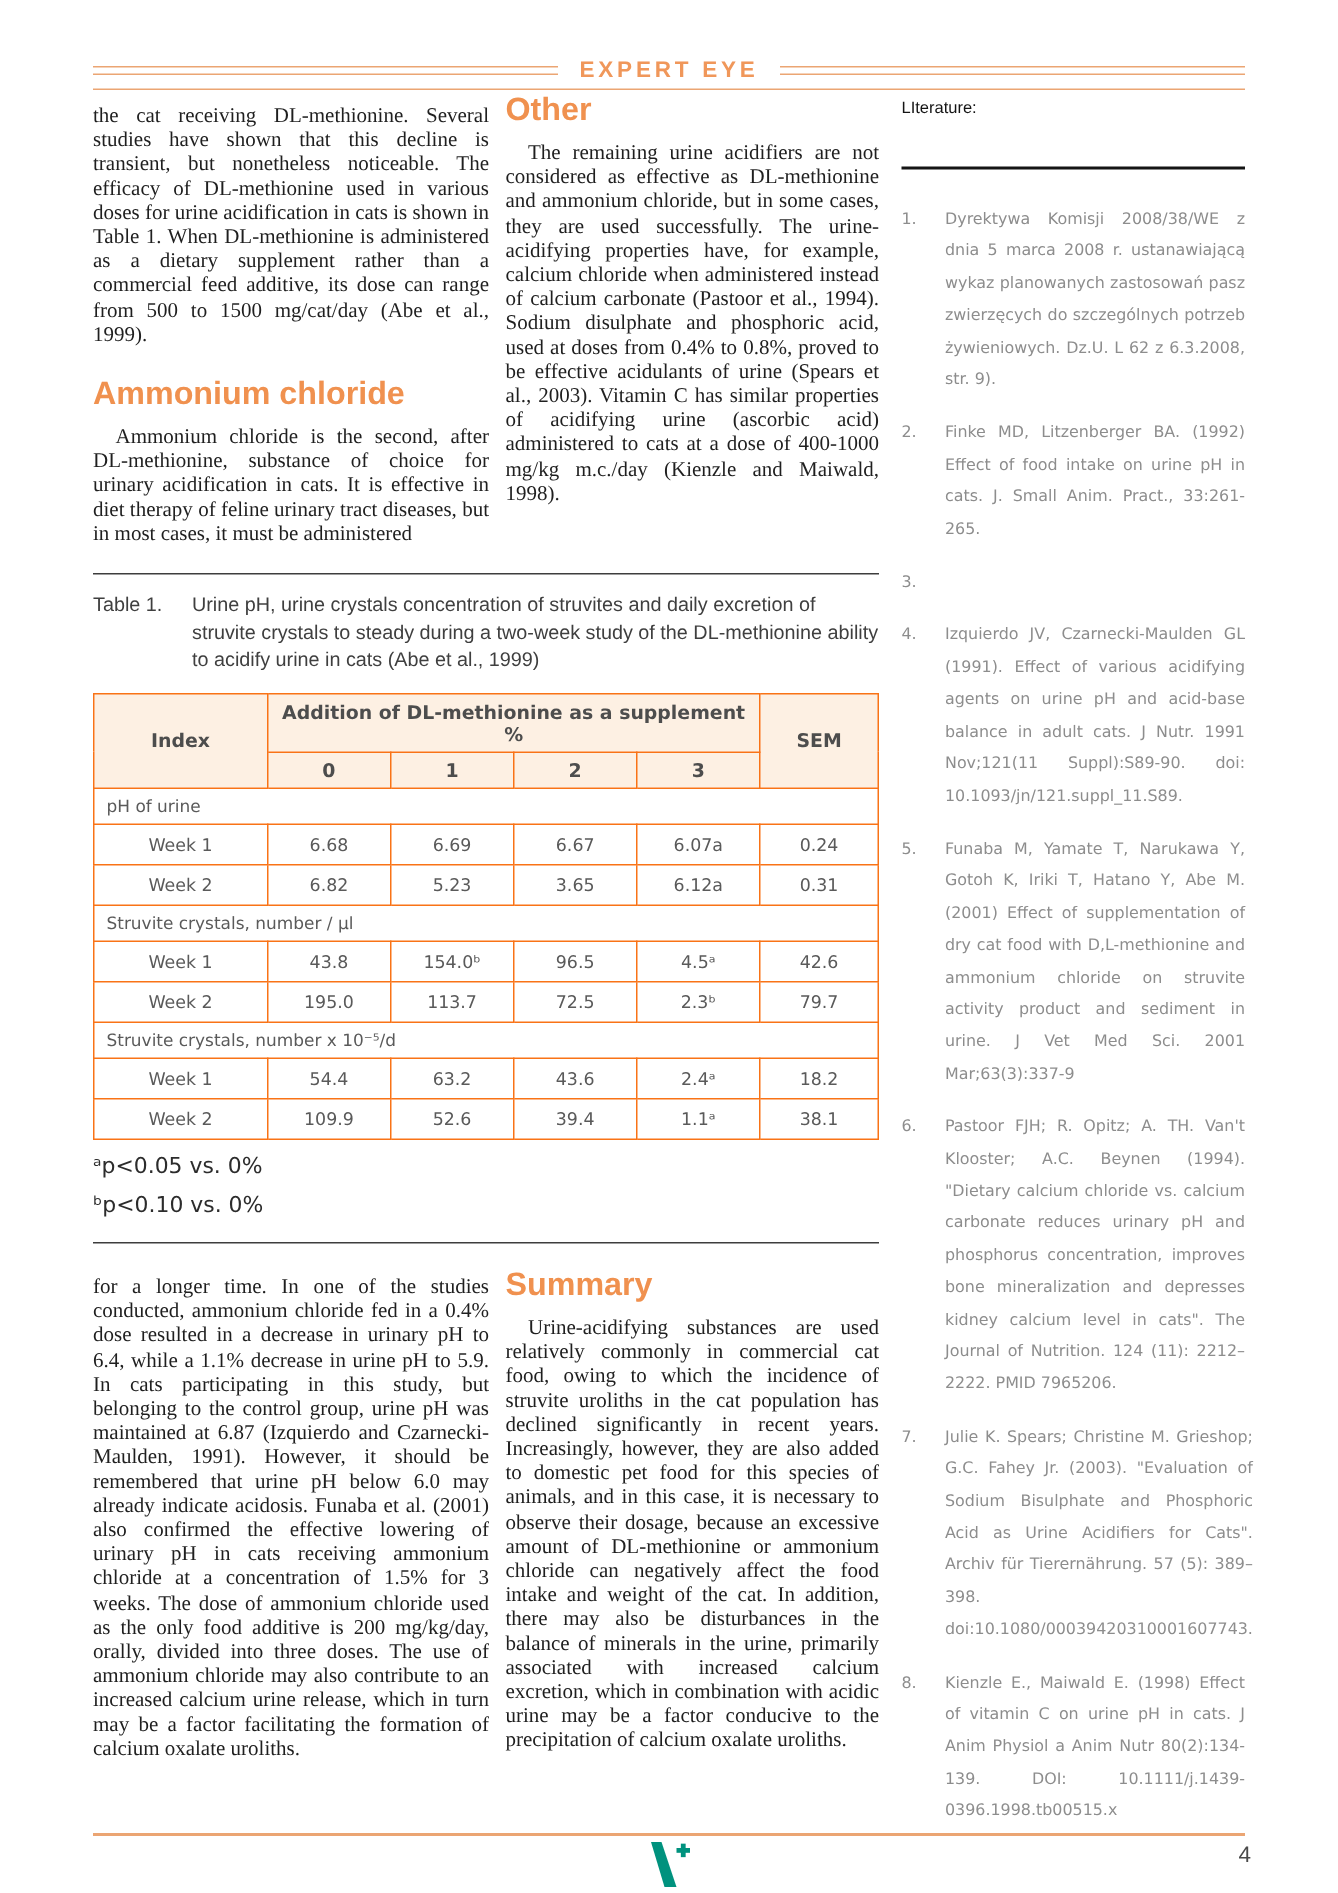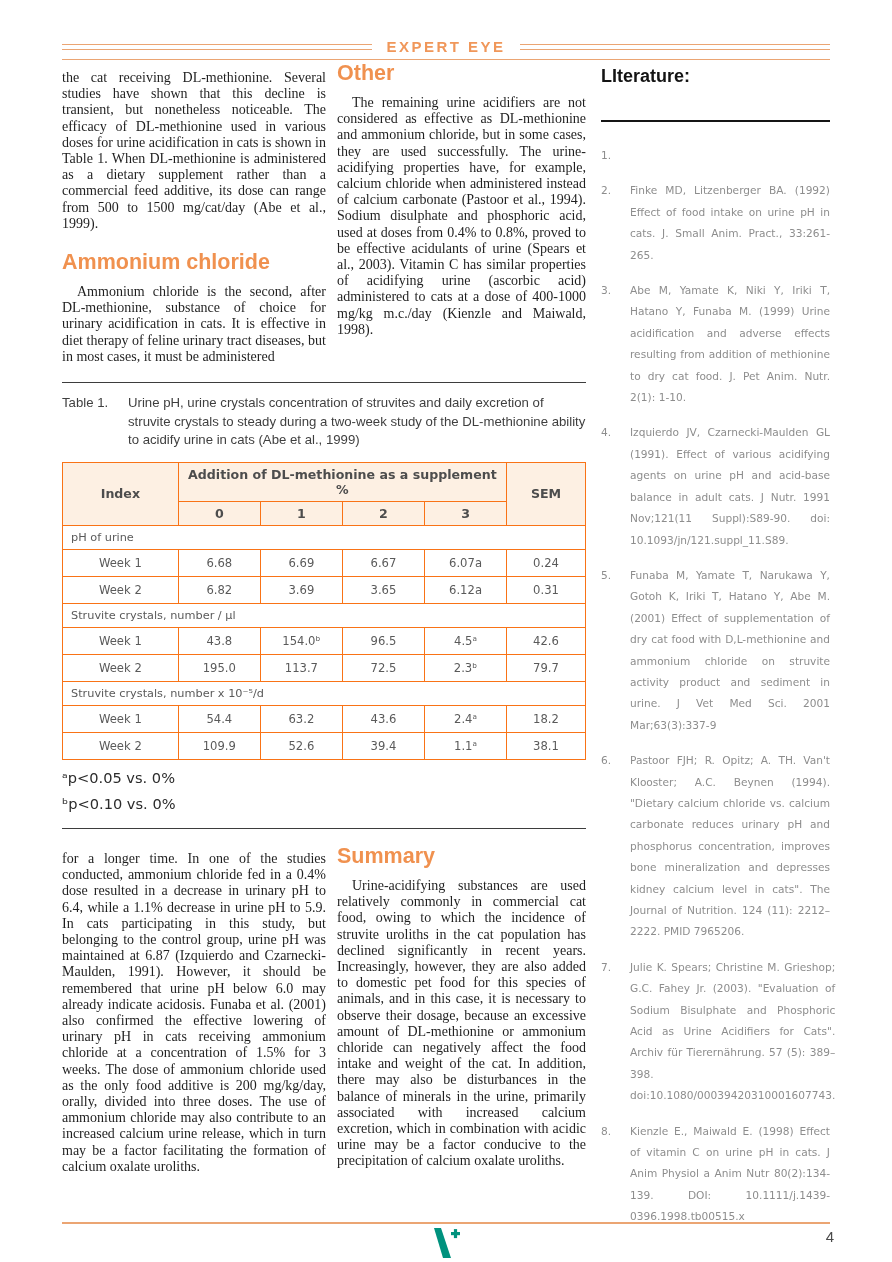--- a/index.html
+++ b/index.html
@@ -22,21 +22,21 @@
 
   .serif{font-family:"Liberation Serif","DejaVu Serif",serif;font-size:14px;line-height:16.2px;
          color:#1f1f1f;text-align:justify;margin:0;}
   .indent{text-indent:15px;}
   .orange-heading{font-family:"Liberation Sans",sans-serif;font-weight:bold;color:#f0914f;
                   font-size:21.5px;margin:0 0 9px 0;line-height:26px;}
   .left-top .orange-heading{margin-top:17px;}
 
   
   .right-col{position:absolute;left:601px;top:66px;width:229px;}
-  .lit-title{font-size:18px;font-weight:bold;color:#141414;}
+  .lit-title{font-size:11px;font-weight:normal;color:#141414;}
   .lit-rule{border-top:2px solid #151515;margin-top:33px;}
   .lit-list{margin-top:23px;}
   .ref-item{display:flex;margin-bottom:14px;font-family:"DejaVu Sans","Liberation Sans",sans-serif;
             font-size:10.6px;line-height:21.4px;color:#8d8d8d;}
   .ref-num{flex:0 0 29px;}
   .ref-text{flex:1;text-align:justify;}
 
   
   .divider{position:absolute;left:62px;width:524px;border-top:1px solid #3d3d3d;}
   .divider1{top:382px;}
@@ -89,28 +89,28 @@
     <h2 class="orange-heading">Other</h2>
     <p class="serif indent">The remaining urine acidifiers are not considered as effective as DL-methionine and ammonium chloride, but in some cases, they are used successfully. The urine-acidifying properties have, for example, calcium chloride when administered instead of calcium carbonate (Pastoor et al., 1994). Sodium disulphate and phosphoric acid, used at doses from 0.4% to 0.8%, proved to be effective acidulants of urine (Spears et al., 2003). Vitamin C has similar properties of acidifying urine (ascorbic acid) administered to cats at a dose of 400-1000 mg/kg m.c./day (Kienzle and Maiwald, 1998).</p>
   </div>
 
   <div class="right-col">
     <div class="lit-title">LIterature:</div>
     <div class="lit-rule"></div>
     <div class="lit-list">
         <div class="ref-item">
           <span class="ref-num">1.</span>
+          <span class="ref-text">Dyrektywa Komisji 2008/38/WE z dnia 5 marca 2008 r. ustanawiającą wykaz planowanych zastosowań pasz zwierzęcych do szczególnych potrzeb żywieniowych. Dz.U. L 62 z 6.3.2008, str. 9).</span>
         </div>
         <div class="ref-item">
           <span class="ref-num">2.</span>
           <span class="ref-text">Finke MD, Litzenberger BA. (1992) Effect of food intake on urine pH in cats. J. Small Anim. Pract., 33:261-265.</span>
         </div>
         <div class="ref-item">
           <span class="ref-num">3.</span>
-          <span class="ref-text">Abe M, Yamate K, Niki Y, Iriki T, Hatano Y, Funaba M. (1999) Urine acidification and adverse effects resulting from addition of methionine to dry cat food. J. Pet Anim. Nutr. 2(1): 1-10.</span>
         </div>
         <div class="ref-item">
           <span class="ref-num">4.</span>
           <span class="ref-text">Izquierdo JV, Czarnecki-Maulden GL (1991). Effect of various acidifying agents on urine pH and acid-base balance in adult cats. J Nutr. 1991 Nov;121(11 Suppl):S89-90. doi: 10.1093/jn/121.suppl_11.S89.</span>
         </div>
         <div class="ref-item">
           <span class="ref-num">5.</span>
           <span class="ref-text">Funaba M, Yamate T, Narukawa Y, Gotoh K, Iriki T, Hatano Y, Abe M. (2001) Effect of supplementation of dry cat food with D,L-methionine and ammonium chloride on struvite activity product and sediment in urine. J Vet Med Sci. 2001 Mar;63(3):337-9</span>
         </div>
         <div class="ref-item">
@@ -157,21 +157,21 @@
             <td class="label-cell">Week 1</td>
             <td class="value-cell">6.68</td>
             <td class="value-cell">6.69</td>
             <td class="value-cell">6.67</td>
             <td class="value-cell">6.07a</td>
             <td class="value-cell">0.24</td>
           </tr>
           <tr>
             <td class="label-cell">Week 2</td>
             <td class="value-cell">6.82</td>
-            <td class="value-cell">3.69</td>
+            <td class="value-cell">5.23</td>
             <td class="value-cell">3.65</td>
             <td class="value-cell">6.12a</td>
             <td class="value-cell">0.31</td>
           </tr>
           <tr>
             <td class="section-cell" colspan="6">Struvite crystals, number / µl</td>
           </tr>
           <tr>
             <td class="label-cell">Week 1</td>
             <td class="value-cell">43.8</td>

